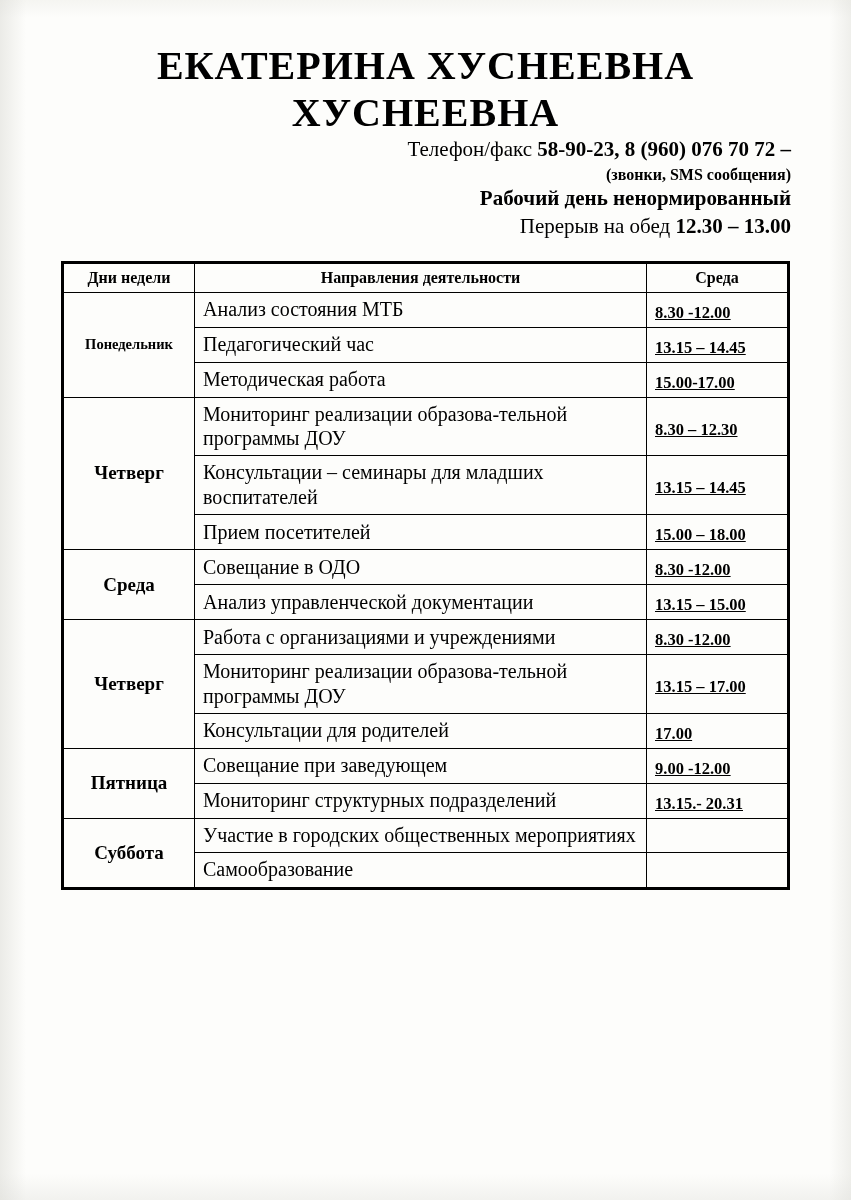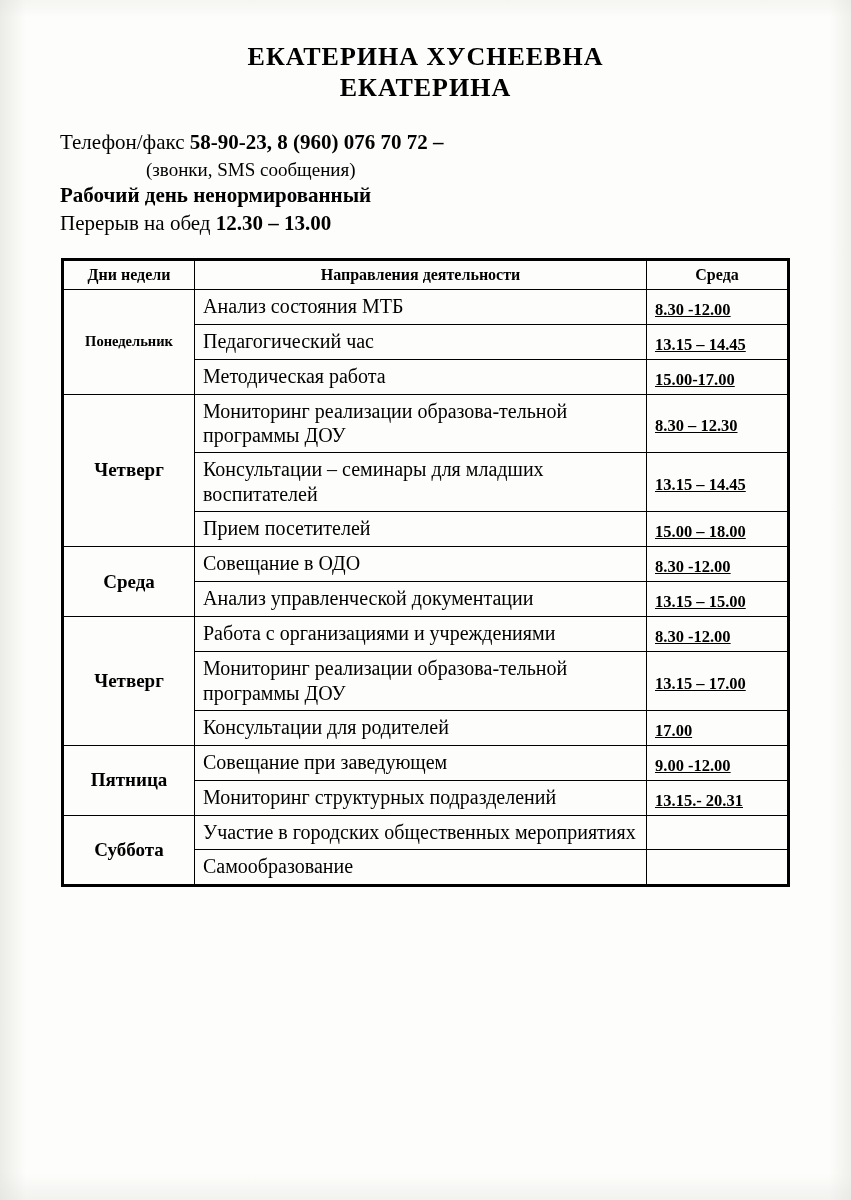--- a/index.html
+++ b/index.html
@@ -31,46 +31,45 @@
       linear-gradient(0deg, rgba(230,230,226,0.5) 0px, rgba(255,255,255,0) 26px);
     pointer-events: none;
   }
   .content {
     position: relative;
     padding: 0 60px;
   }
   .title {
     text-align: center;
     font-weight: bold;
-    font-size: 26px;
+    font-size: 40px;
     letter-spacing: 1px;
     line-height: 1.18;
     margin-top: 42px;
   }
   .title .line2 {
     display: block;
   }
   .contact-block {
-    text-align: left;
-    margin-top: 26px;
+    text-align: right;
     font-size: 21px;
     line-height: 1.32;
   }
   .phone-line {
     font-size: 21px;
   }
   .phone-label {
     font-weight: normal;
   }
   .phone-value {
     font-weight: bold;
   }
   .sms-line {
-    font-weight: normal;
-    font-size: 19px;
+    font-weight: bold;
+    font-size: 16px;
     margin-left: 86px;
   }
   .bold-line {
     font-weight: bold;
     font-size: 21px;
   }
   .mixed-line .lbl { font-weight: normal; }
   .mixed-line .val { font-weight: bold; }
 
   table.schedule {
@@ -128,21 +127,21 @@
 </head>
 <body>
 
 <div class="page">
   <div class="paper-tint"></div>
 
   <div class="content">
 
     <div class="title">
       <span>ЕКАТЕРИНА ХУСНЕЕВНА</span>
-      <span class="line2">ЕКАТЕРИНА</span>
+      <span class="line2">ХУСНЕЕВНА</span>
     </div>
 
     <div class="contact-block">
       <div class="phone-line">
         <span class="phone-label">Телефон/факс </span><span class="phone-value">58-90-23, 8 (960) 076 70 72 –</span>
       </div>
       <div class="sms-line">(звонки, SMS сообщения)</div>
       <div class="bold-line">Рабочий день ненормированный</div>
       <div class="mixed-line">
         <span class="lbl">Перерыв на обед </span><span class="val">12.30 – 13.00</span>

